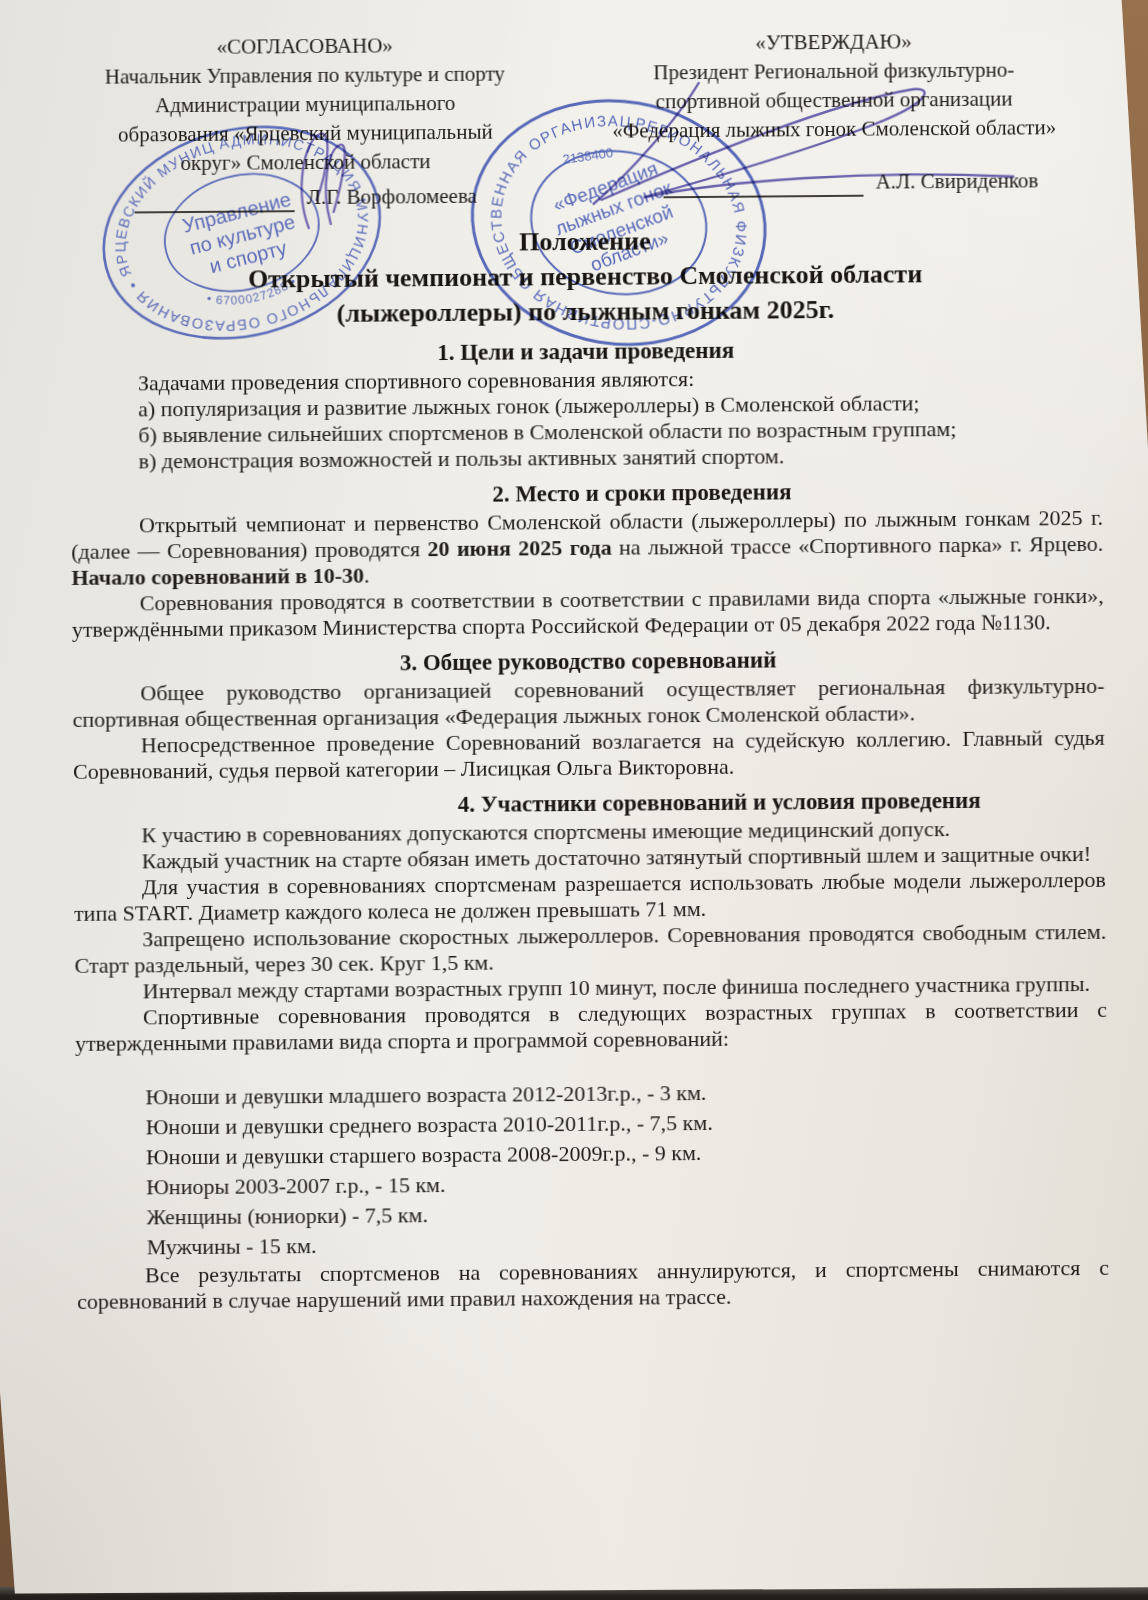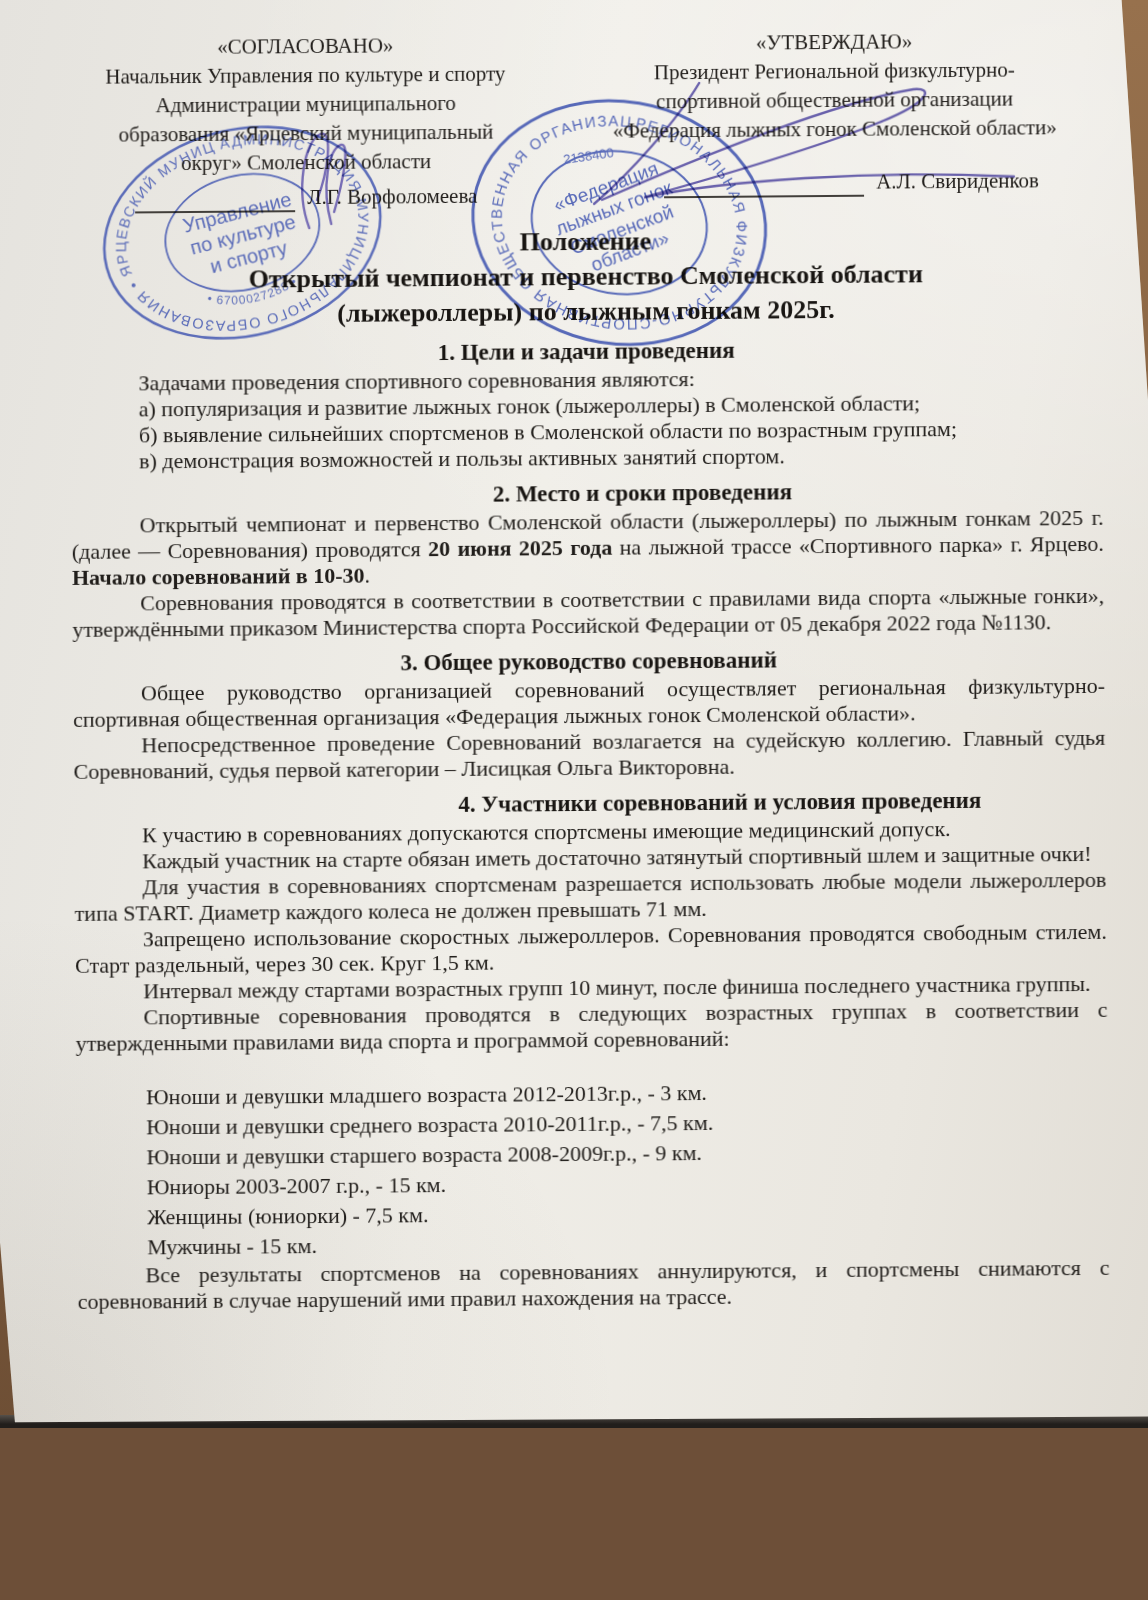--- a/index.html
+++ b/index.html
@@ -1,21 +1,21 @@
 <!DOCTYPE html>
 <html><head>
 <meta charset="utf-8">
 <style>
   html,body{margin:0;padding:0;}
   body{
     width:1148px;height:1600px;overflow:hidden;
     background:#6d4f38;
     font-family:"Liberation Serif","DejaVu Serif",serif;
   }
-  .photo{position:relative;width:1148px;height:1428px;
+  .photo{position:relative;width:1148px;height:1600px;
     background:linear-gradient(180deg,#97714d 0%,#85603f 45%,#6e4f35 100%);
   }
   .table-edge{position:absolute;left:0;right:0;bottom:0;height:13px;
     background:linear-gradient(180deg,#55504a,#211e1b 70%);}
   .paper{
     position:absolute;inset:0;
     background:
       radial-gradient(130% 80% at 90% 8%, rgba(255,255,255,.38), rgba(255,255,255,0) 55%),
       radial-gradient(90% 60% at 0% 100%, rgba(120,110,95,.14), rgba(0,0,0,0) 60%),
       linear-gradient(100deg,#e5e3de 0%,#f0eee8 45%,#eae7e0 78%,#e1ddd5 100%);

